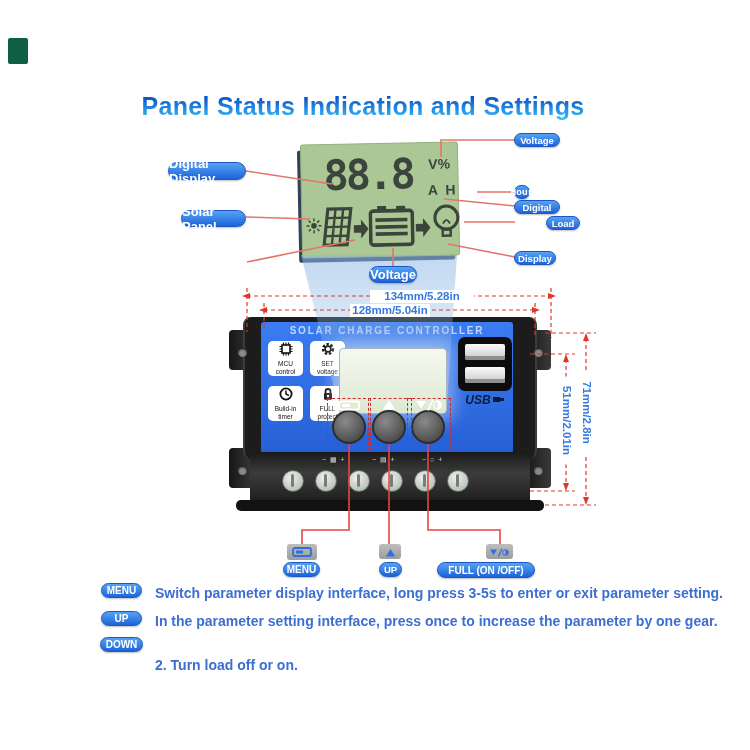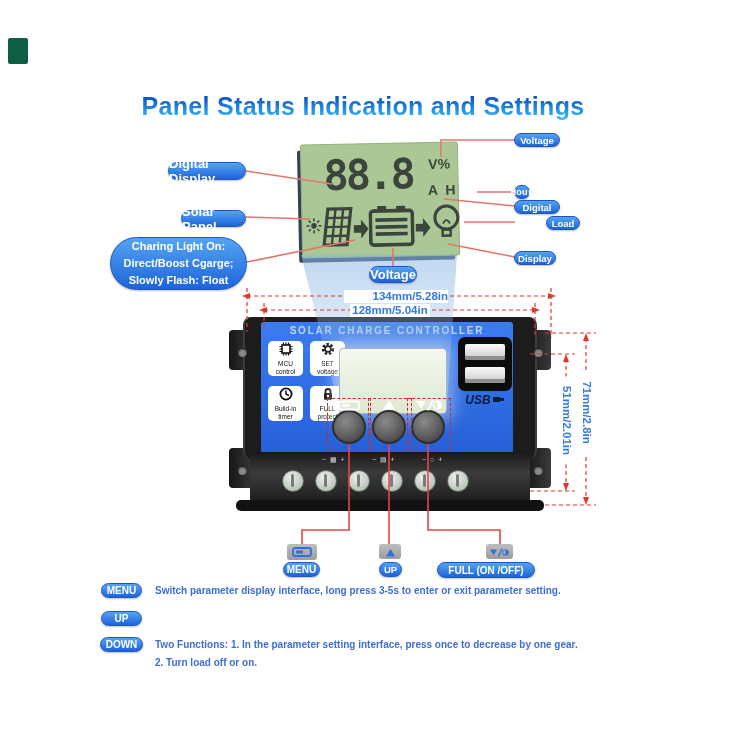--- a/index.html
+++ b/index.html
@@ -79,21 +79,21 @@
   
   .overlay{position:absolute;left:0;top:0;z-index:6;pointer-events:none;}
   .cl{stroke:#e4756a;stroke-width:1.6;fill:none;}
   .rl{stroke:#e64545;stroke-width:1.6;fill:none;}
   .dim{stroke:#e0372b;stroke-width:1.2;stroke-dasharray:4 3;fill:none;}
   .ah2{fill:#e0372b;}
 
   
   .gbox{position:absolute;background:linear-gradient(180deg,#bdbdbd,#9d9d9d);border-radius:3px;z-index:7;
     display:flex;align-items:center;justify-content:center;}
-  .instr{position:absolute;left:155px;z-index:5;font-size:10px;font-weight:bold;color:#3d6ed2;white-space:nowrap;}
+  .instr{position:absolute;left:155px;z-index:5;font-size:14px;font-weight:bold;color:#3d6ed2;white-space:nowrap;}
 </style>
 </head>
 <body>
 
 <div class="canvas">
 
   <div class="corner" style="background:#0f5f44;"></div>
 
   <div class="title">Panel Status Indication and Settings</div>
 
@@ -268,33 +268,28 @@
     <polygon class="ah2" points="586,333 583,341 589,341"></polygon>
     <polygon class="ah2" points="586,505 583,497 589,497"></polygon>
     <path class="dim" d="M566,359 L566,486"></path>
     <polygon class="ah2" points="566,354 563,362 569,362"></polygon>
     <polygon class="ah2" points="566,491 563,483 569,483"></polygon>
     <path class="dim" d="M247,288 V332 M264,303 V330 M535,303 V338 M551,288 V338 M545,333 H596 M530,354 H575 M530,491 H575 M545,505 H596"></path>
   </svg>
 
   <div class="pill md" style="left:168px;top:162px;width:78px;height:18px;">Digital Display</div>
   <div class="pill md" style="left:181px;top:210px;width:65px;height:17px;">Solar Panel</div>
-  <div class="pill big" style="left:110px;top:237px;width:137px;height:53px;">
-    <span>Charing Light On:</span>
-    <span>Direct/Boost Cgarge;</span>
-    <span>Slowly Flash: Float</span>
-  </div>
   <div class="pill sm" style="left:514px;top:133px;width:46px;height:14px;">Voltage</div>
   <div class="pill sm" style="left:514px;top:185px;width:16px;height:14px;font-family:Liberation Mono, monospace;">Hour</div>
   <div class="pill sm" style="left:514px;top:200px;width:46px;height:14px;">Digital</div>
   <div class="pill sm" style="left:514px;top:216px;width:34px;height:14px;margin-left:32px;">Load</div>
   <div class="pill sm" style="left:514px;top:251px;width:42px;height:14px;">Display</div>
   <div class="pill md" style="left:369px;top:266px;width:48px;height:17px;">Voltage</div>
 
-  <div class="dimlabel" style="left:344px;top:290px;width:104px;text-align:right;">134mm/5.28in</div>
+  <div class="dimlabel" style="left:370px;top:290px;width:104px;">134mm/5.28in</div>
   <div class="dimlabel" style="left:350px;top:304px;width:80px;">128mm/5.04in</div>
   <div class="dimlabel rot90" style="left:544px;top:406px;width:84px;">71mm/2.8in</div>
   <div class="dimlabel rot90" style="left:522px;top:414px;width:88px;">51mm/2.01in</div>
 
   <div class="gbox" style="left:287px;top:544px;width:30px;height:16px;">
     <span><svg width="20" height="10">
     <rect x="1" y="1" width="18" height="8" rx="2" fill="none" stroke="#2f6fe0" stroke-width="1.8"></rect>
     <rect x="4" y="3.5" width="7" height="3" fill="#2f6fe0"></rect>
         </svg></span>
     </div>
@@ -312,17 +307,17 @@
         </svg></span>
     </div>
 
   <div class="pill md" style="left:283px;top:562px;width:37px;height:15px;font-size:10px;">MENU</div>
   <div class="pill md" style="left:379px;top:562px;width:23px;height:15px;font-size:9.5px;">UP</div>
   <div class="pill md" style="left:437px;top:562px;width:98px;height:16px;font-size:10px;">FULL (ON /OFF)</div>
 
   <div class="pill md" style="left:101px;top:583px;width:41px;height:15px;font-size:10px;">MENU</div>
   <div class="instr" style="top:585px;">Switch parameter display interface, long press 3-5s to enter or exit parameter setting.</div>
   <div class="pill md" style="left:101px;top:611px;width:41px;height:15px;font-size:10px;">UP</div>
+  <div class="instr" style="top:613px;">In the parameter setting interface, press once to increase the parameter by one gear.</div>
   <div class="pill md" style="left:100px;top:637px;width:43px;height:15px;font-size:10px;">DOWN</div>
-  <div class="instr" style="top:639px;">Two Functions: 1. In the parameter setting interface, press once to decrease by one gear.</div>
   <div class="instr" style="top:657px;">2. Turn load off or on.</div>
 
 </div>
 
 </body></html>

